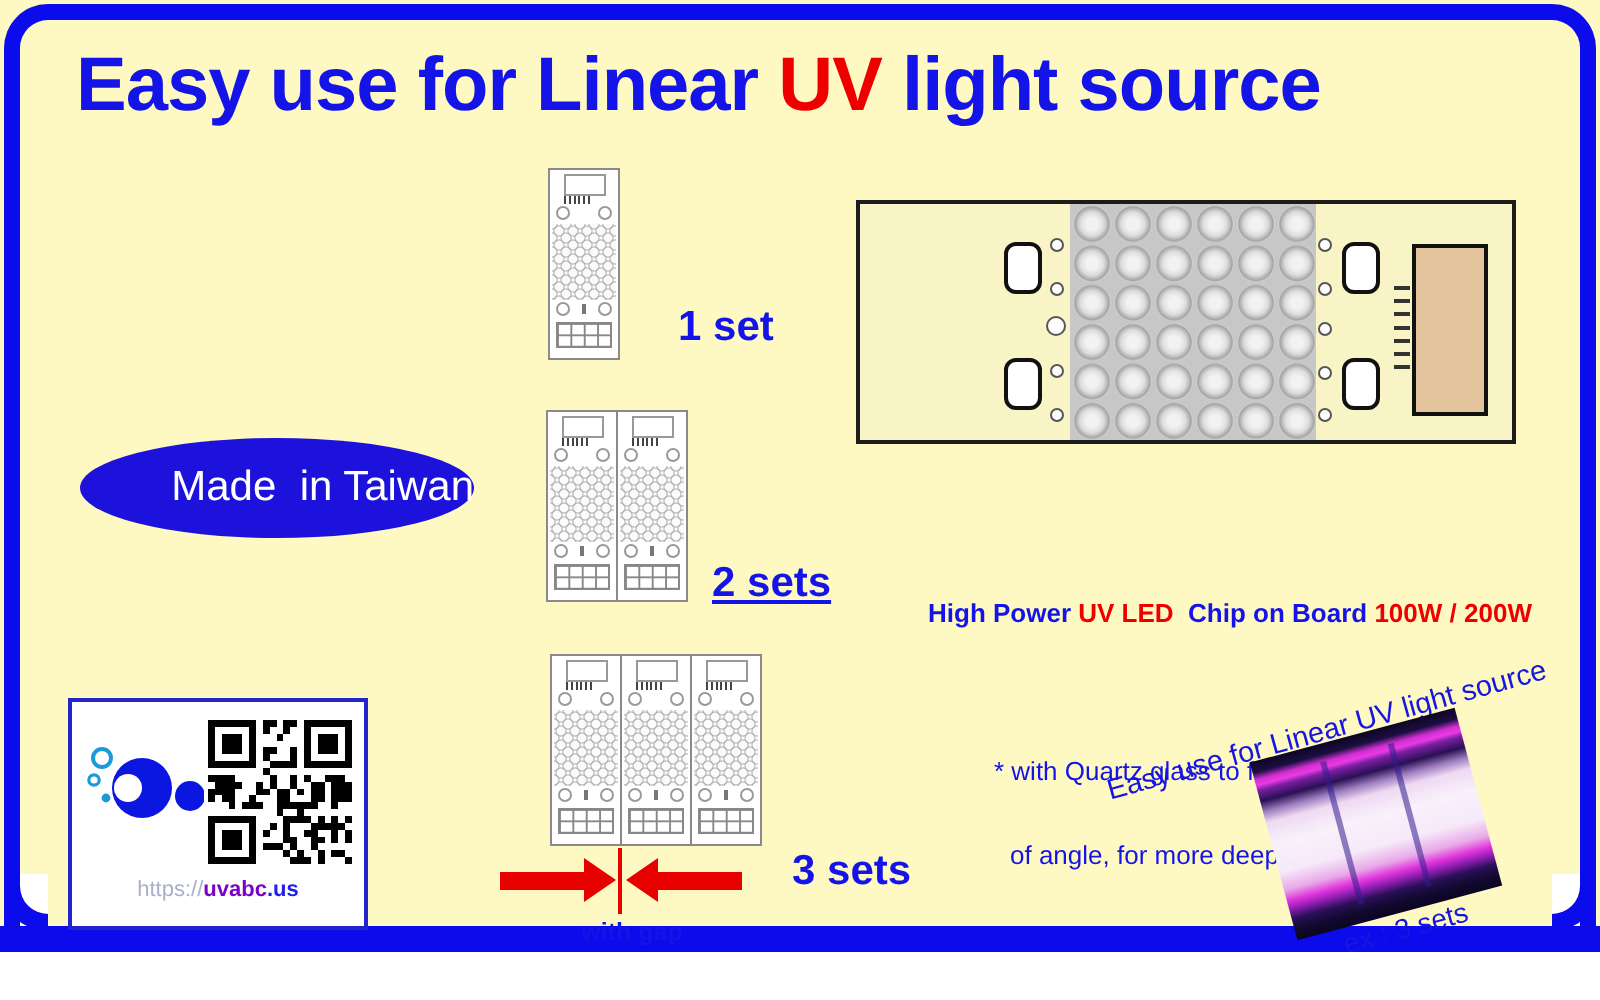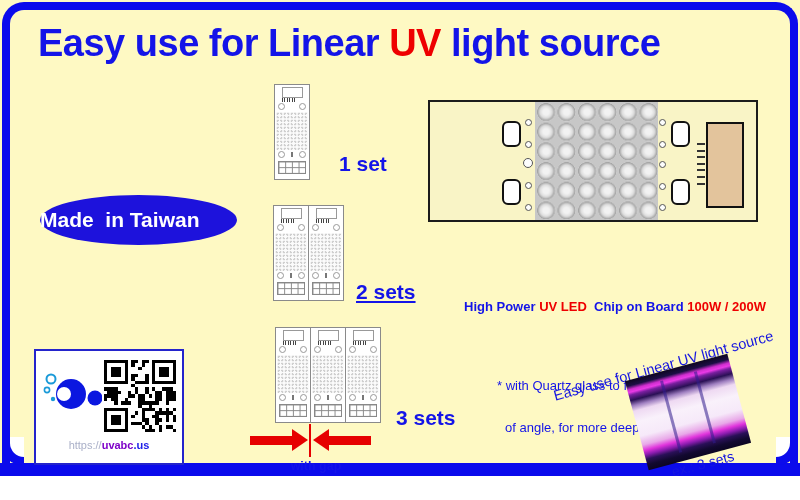--- a/index.html
+++ b/index.html
@@ -15,22 +15,22 @@
   .corner-bl::after,.corner-br::after{content:"";position:absolute;top:0;width:14px;height:14px;background:#fff;}
   .corner-bl::after{left:8px;border-bottom-left-radius:14px;top:-6px;height:20px;width:14px;}
   .corner-br::after{right:8px;border-bottom-right-radius:14px;top:-6px;height:20px;width:14px;}
 
   
   .title{position:absolute;left:38px;top:22px;margin:0;font-size:38px;font-weight:700;
          color:#1414e8;white-space:pre;letter-spacing:-0.5px;}
   .title .red{color:#ee0000;}
 
   
-  .badge{position:absolute;left:40px;top:195px;width:197px;height:50px;background:#1d12dc;
-         border-radius:50%;color:#ffffff;font-size:21px;font-weight:700;text-align:left;
+  .badge{position:absolute;left:40px;top:219px;width:197px;height:50px;background:#1d12dc;
+         border-radius:50%;color:#ffffff;font-size:21px;font-weight:400;text-align:right;
          line-height:50px;white-space:pre;}
 
   
   .module{position:absolute;width:36px;height:96px;background:#fff;border:1px solid #8a8a8a;
           box-sizing:border-box;}
   .m-head{margin:2px auto 0;width:21px;height:11px;border:1px solid #999;box-sizing:border-box;}
   .m-pins{margin:0 0 0 7px;width:13px;height:4px;
           background:repeating-linear-gradient(90deg,#444 0 1px,transparent 1px 2.4px);}
   .m-row{display:flex;justify-content:space-between;padding:0 3px;margin-top:1px;position:relative;}
   .m-screw{width:7px;height:7px;border:1px solid #999;border-radius:50%;box-sizing:border-box;}
@@ -205,21 +205,21 @@
       <div class="m-row">
         <div class="m-screw"></div>
         <div class="m-cpin"></div>
         <div class="m-screw"></div>
       </div>
       <div class="m-term"></div>
     </div>
     </div>
   <div class="set-label" style="left:318px;top:152px;margin-left:21px;">1 set</div>
   <div class="set-label" style="left:356px;top:280px;text-decoration:underline;">2 sets</div>
-  <div class="set-label" style="left:396px;top:406px;">3 sets</div>
+  <div class="set-label" style="left:396px;top:424px;">3 sets</div>
 
   <div class="board">
     <div class="ledpanel"></div>
     <div class="slot" style="left:72px;top:19px;"></div>
     <div class="slot" style="left:72px;top:77px;"></div>
     <div class="slot" style="left:241px;top:19px;"></div>
     <div class="slot" style="left:241px;top:77px;"></div>
     <div id="board-holes">
         <div class="hole" style="left: 95px; top: 17px;"></div>
         <div class="hole" style="left: 95px; top: 39px;"></div>

